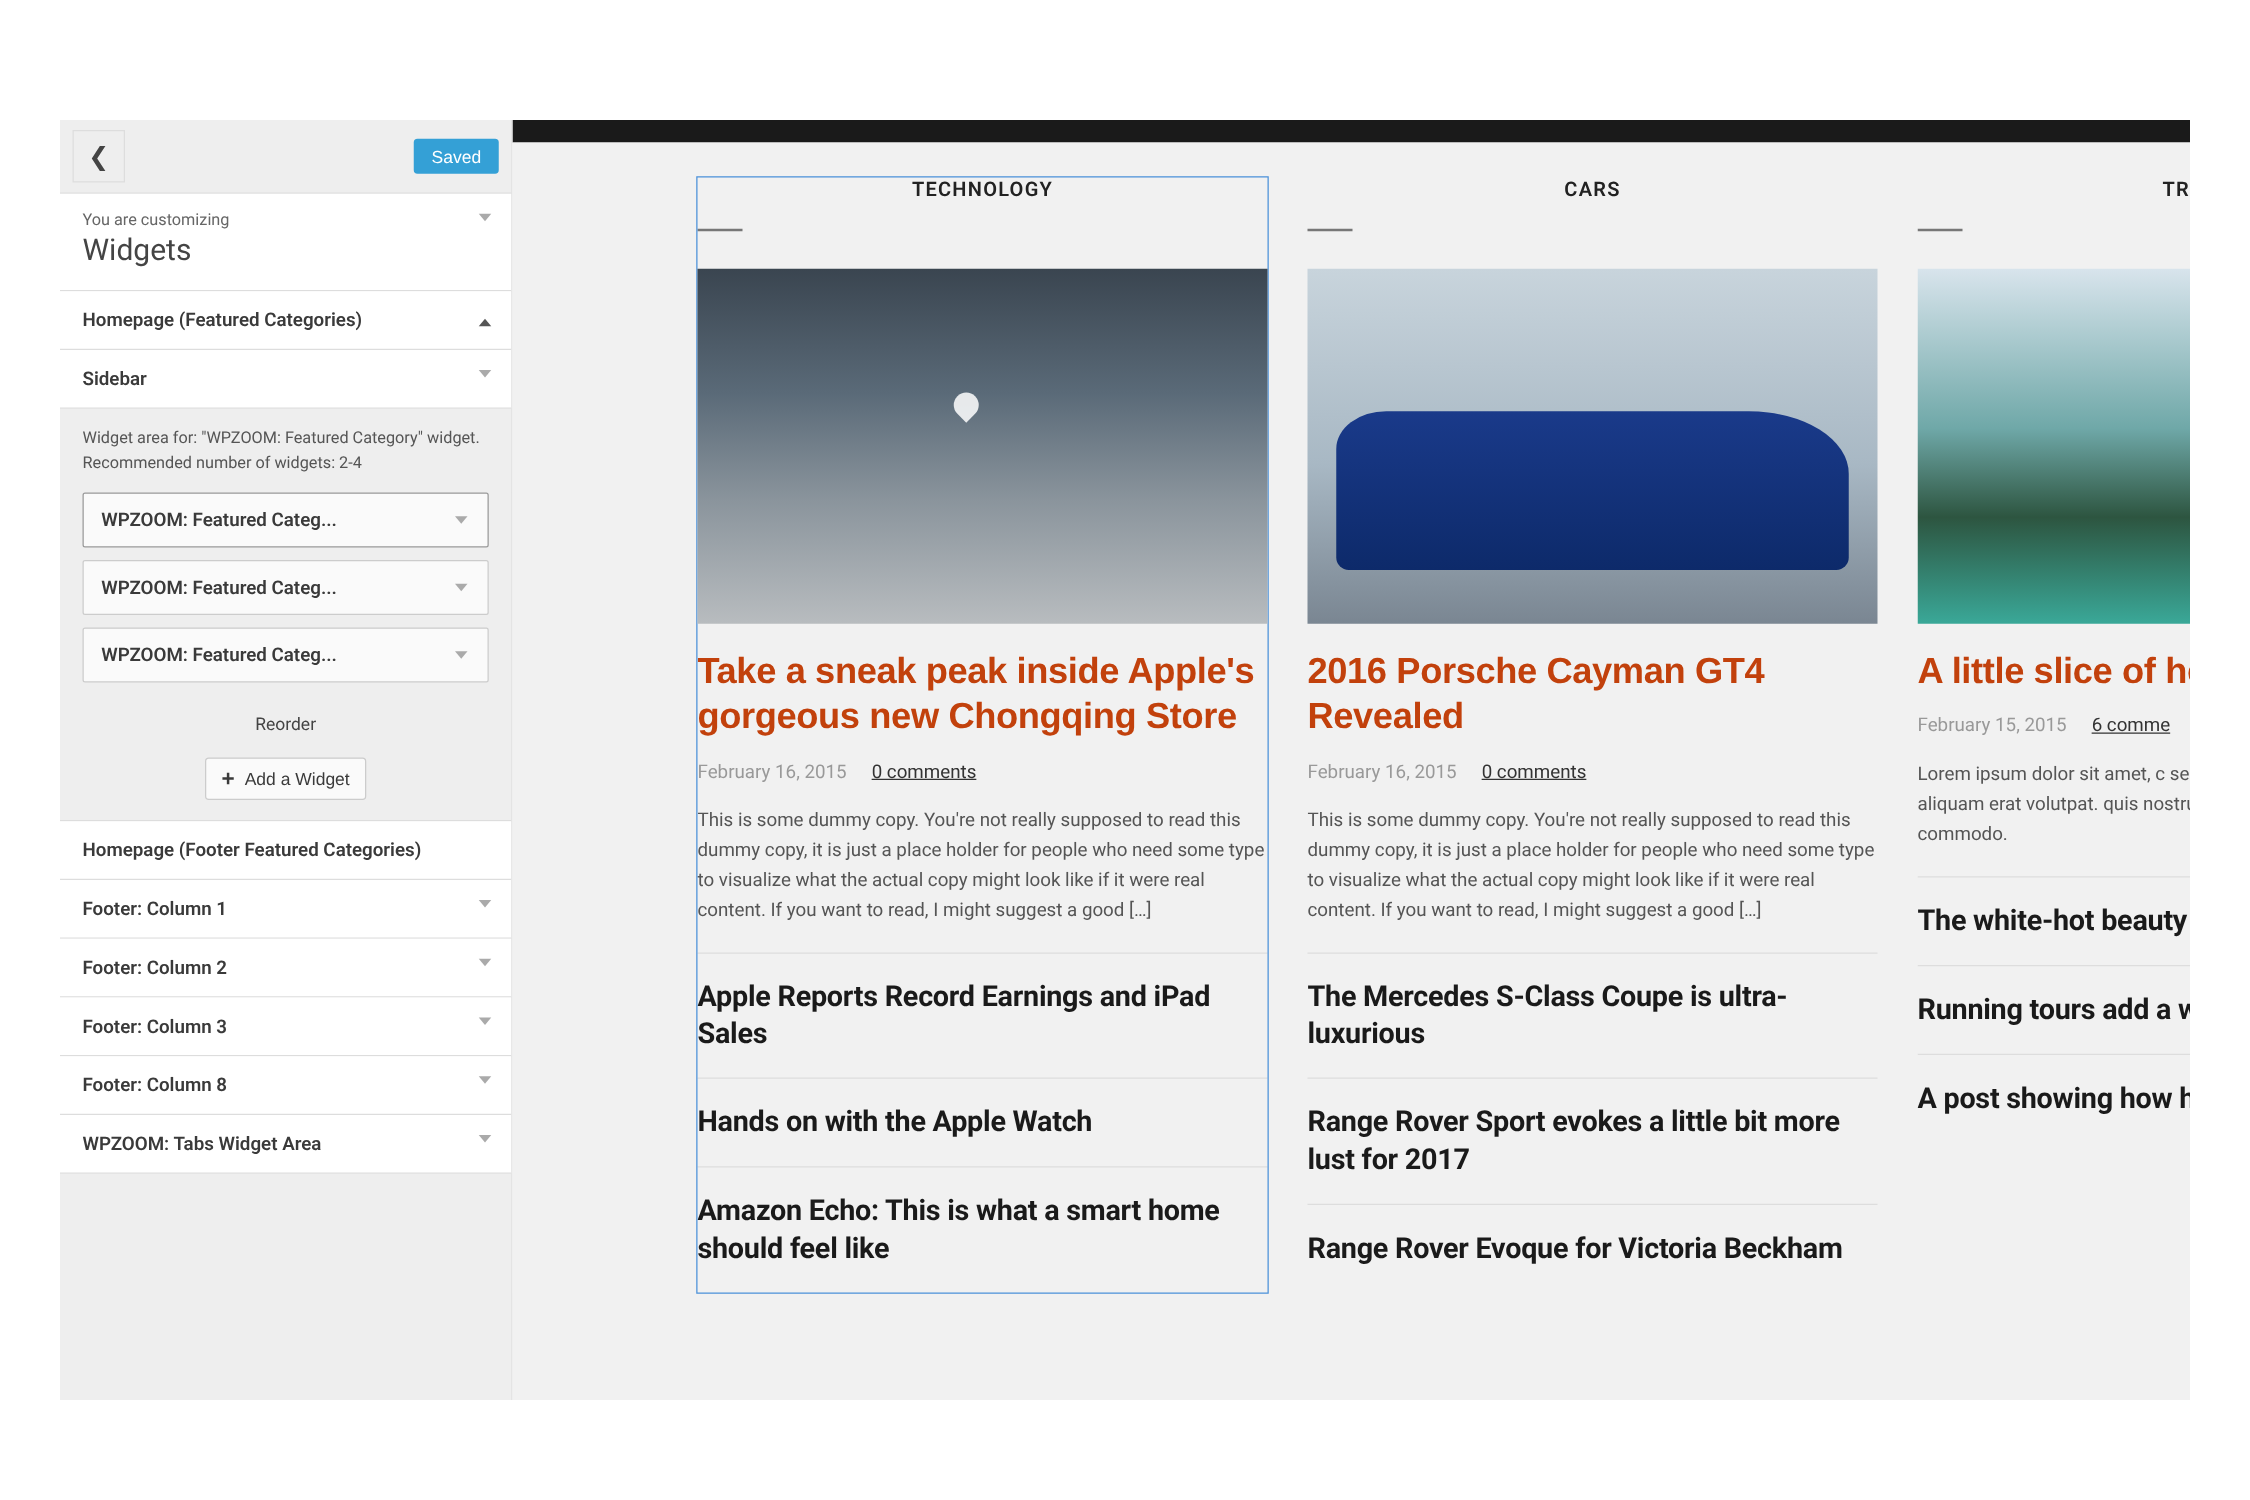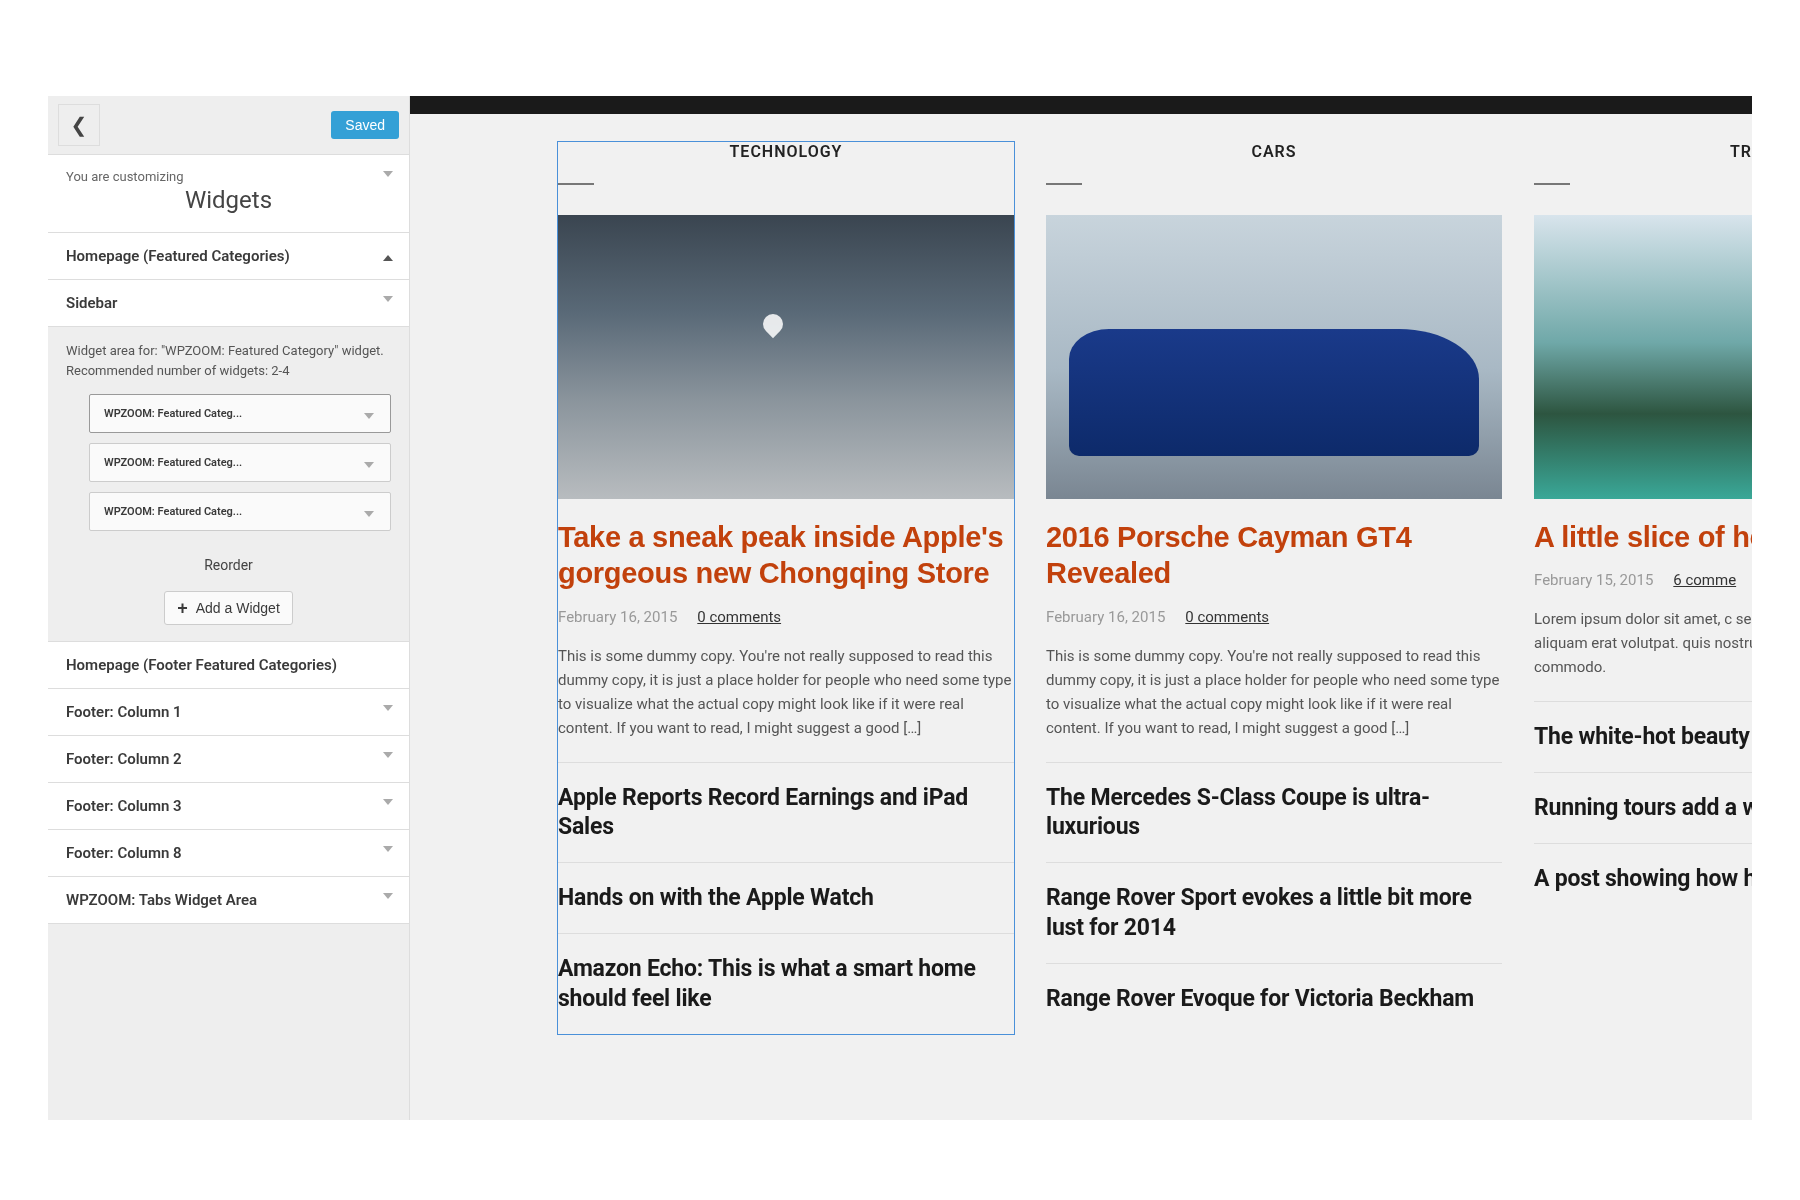--- a/index.html
+++ b/index.html
@@ -59,21 +59,20 @@
   position: relative;
 }
 .sb-crumb .small {
   font-size: 13px;
   color: #666;
 }
 .sb-crumb .big {
   font-size: 24px;
   color: #444;
   margin-top: 2px;
-  text-align: center;
 }
 .caret-down {
   position: absolute;
   right: 16px;
   top: 16px;
   width: 0; height: 0;
   border-left: 5px solid transparent;
   border-right: 5px solid transparent;
   border-top: 6px solid #aaa;
 }
@@ -108,27 +107,26 @@
 }
 .widget-list {
   padding: 0 18px 12px 18px;
   background: #eeeeee;
 }
 .widget-item {
   background: #fafafa;
   border: 1px solid #ccc;
   padding: 12px 14px;
   margin-bottom: 10px;
-  font-size: 11px;
+  font-size: 15px;
   font-weight: 600;
   color: #3a3a3a;
   position: relative;
   cursor: pointer;
   border-radius: 2px;
-  margin-left: 23px;
 }
 .widget-item.active {
   border: 1px solid #999;
 }
 .widget-item .caret-down {
   top: 18px;
 }
 .widget-actions {
   display: flex;
   justify-content: flex-end;
@@ -389,21 +387,21 @@
         <h2 class="article-title">2016 Porsche Cayman GT4 Revealed</h2>
         <div class="article-meta">
           <span class="article-date">February 16, 2015</span>
           <a class="article-comments">0 comments</a>
         </div>
         <p class="article-excerpt">This is some dummy copy. You're not really supposed to read this dummy copy, it is just a place holder for people who need some type to visualize what the actual copy might look like if it were real content. If you want to read, I might suggest a good […]</p>
         <div class="sub-article">
             <div class="sub-article-title">The Mercedes S-Class Coupe is ultra-luxurious</div>
           </div>
         <div class="sub-article">
-            <div class="sub-article-title">Range Rover Sport evokes a little bit more lust for 2014</div>
+            <div class="sub-article-title">Range Rover Sport evokes a little bit more lust for 2017</div>
           </div>
         <div class="sub-article">
             <div class="sub-article-title">Range Rover Evoque for Victoria Beckham</div>
           </div>
       </div>
 
       <div class="col" style="width:230px;overflow:hidden;">
         <div style="width:456px;">
         <div class="col-title">TRAVEL</div>
         <div class="col-rule"></div>

